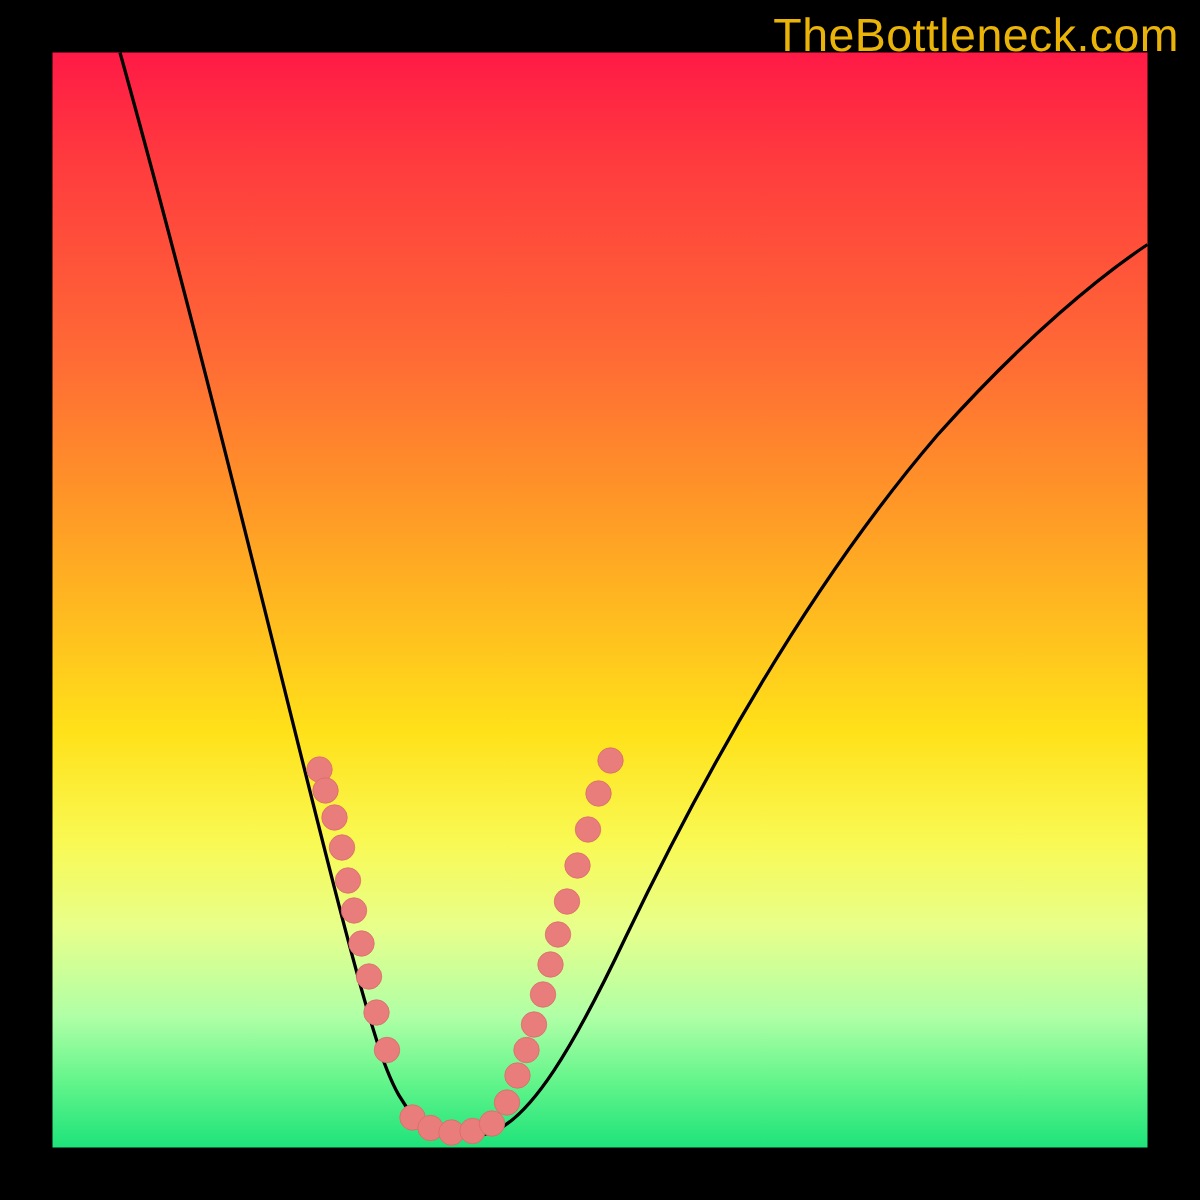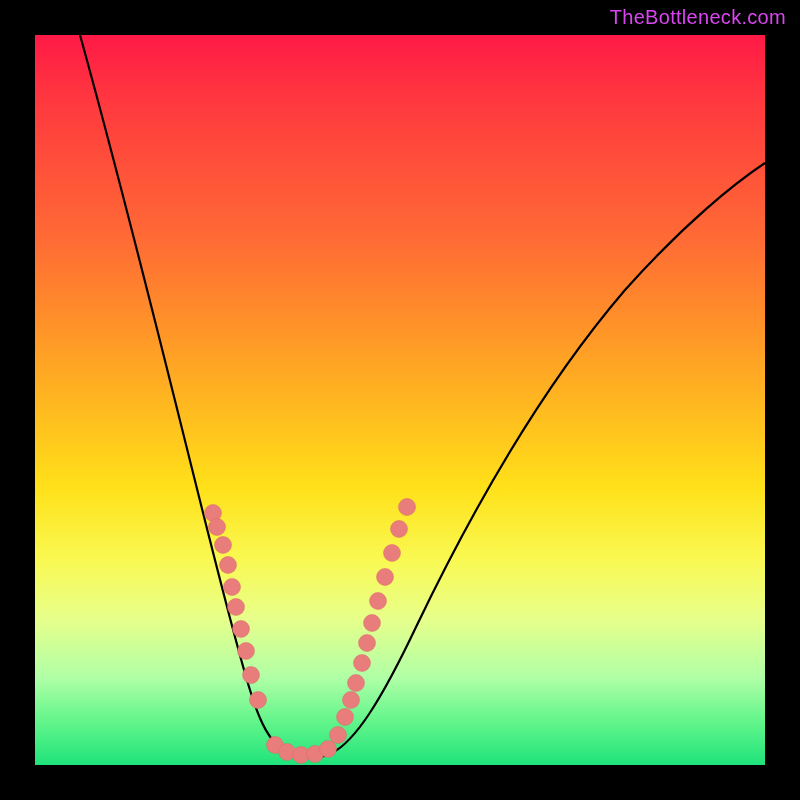--- a/index.html
+++ b/index.html
@@ -33,22 +33,22 @@
       #f9f953 72%,
       #e7ff8b 80%,
       #b0ffa6 88%,
       #63f58b 94%,
       #1ee37a 100%);
   }
   .watermark {
     position: absolute;
     top: 6px;
     right: 14px;
-    color: #d946ef;
-    font-size: 20px;
+    color: #eab308;
+    font-size: 31px;
     font-weight: 500;
     letter-spacing: 0.3px;
     user-select: none;
   }
   svg.curve-layer {
     position: absolute;
     left: 0;
     top: 0;
     width: 730px;
     height: 730px;

